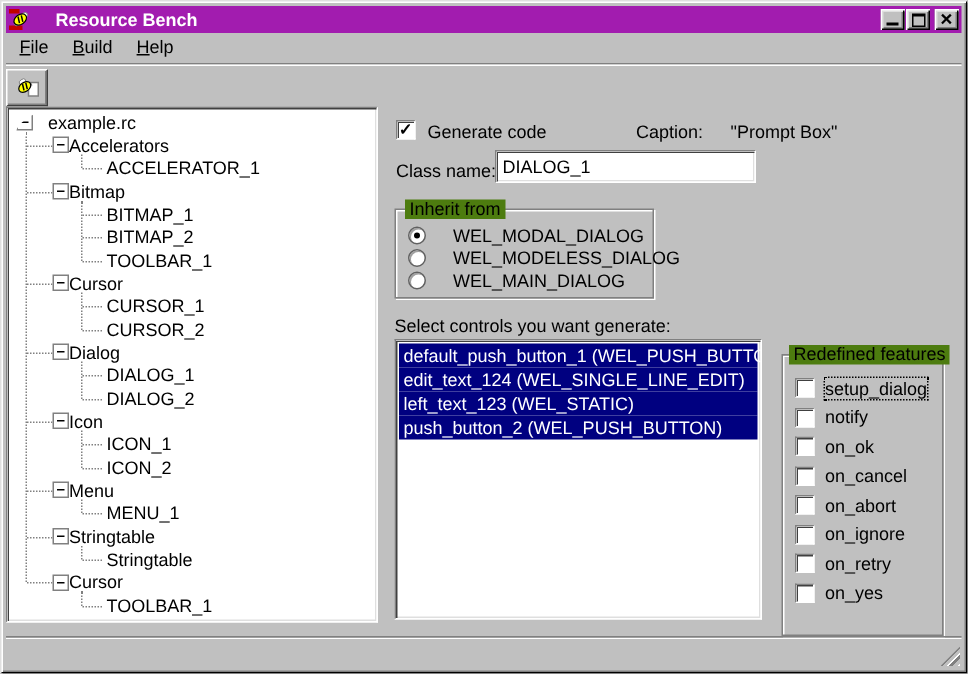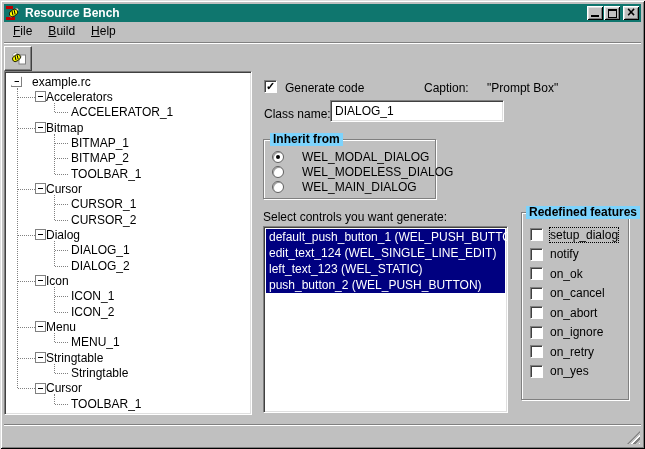--- a/index.html
+++ b/index.html
@@ -6,21 +6,21 @@
   html,body { margin:0; padding:0; background:#c0c0c0; }
   .window {
     position:relative; width:645px; height:449px; background:#c0c0c0;
     font-family:"Liberation Sans", sans-serif; font-size:12px; color:#000;
     box-shadow: inset 1px 1px 0 #dfdfdf, inset -1px -1px 0 #000,
                 inset 2px 2px 0 #fff,    inset -2px -2px 0 #808080;
     overflow:hidden;
   }
   
   .titlebar { position:absolute; left:4px; top:4px; width:637px; height:18px;
-    background:#0f766e; display:flex; align-items:center; padding:0 2px; }
+    background:#a21caf; display:flex; align-items:center; padding:0 2px;gap:12px; }
   .app-icon { width:15px; height:14px; flex:none; }
   .title-text { color:#fff; font-weight:bold; margin-left:4px; white-space:nowrap; }
   .win-btns { margin-left:auto; display:flex; }
   .wbtn { width:16px; height:14px; background:#c0c0c0; display:flex; align-items:center; justify-content:center;
     box-shadow: inset 1px 1px 0 #fff, inset -1px -1px 0 #000, inset 2px 2px 0 #dfdfdf, inset -2px -2px 0 #808080; }
   .wbtn + .wbtn { margin-left:1px; }
   .wbtn.close { margin-left:3px; }
   .g-min { width:8px; height:2px; background:#000; margin-top:6px; }
   .g-max { width:9px; height:9px; border:1px solid #000; border-top-width:2px; }
   .g-close::before { content:"\00d7"; font-size:14px; font-weight:bold; line-height:11px; }
@@ -62,37 +62,37 @@
     box-shadow: inset 1px 1px 0 #404040;
     display:flex; align-items:center; justify-content:center; }
   #cb-generate { left:264px; top:80px; }
   .cbox.checked::after { content:"\2713"; font-weight:bold; font-size:11px; margin-top:-1px; }
   .field { position:absolute; left:330px; top:100px; width:174px; height:22px; background:#fff;
     border:1px solid; border-color:#808080 #fff #fff #808080;
     box-shadow: inset 1px 1px 0 #404040, inset -1px -1px 0 #dfdfdf;
     padding:0 4px; font-family:"Liberation Sans", sans-serif; font-size:12px; color:#000; outline:none; }
   .groupbox { position:absolute; border:1px solid #808080;
     box-shadow: inset 1px 1px 0 #fff, 1px 1px 0 #fff; }
-  .gtitle { position:absolute; top:-7px; background:#7dd3fc; padding:0 3px; line-height:13px; white-space:nowrap;font-weight:bold; }
+  .gtitle { position:absolute; top:-7px; background:#4d7c0f; padding:0 3px; line-height:13px; white-space:nowrap; }
   #inherit-group { left:263px; top:139px; width:173px; height:60px; }
   #inherit-group .gtitle { left:6px; }
   #inherit-options { padding-top:9px; }
   .opt-row { display:flex; align-items:center; height:15px; margin-left:8px;gap:12px; }
   .radio { width:12px; height:12px; border-radius:50%; background:#fff; border:1px solid #606060;
     box-shadow: inset 1px 1px 0 #a0a0a0; position:relative; margin-right:6px; flex:none; }
   .radio.sel::after { content:""; position:absolute; left:3px; top:3px; width:4px; height:4px;
     border-radius:50%; background:#000; }
   #lbl-controls { left:263px; top:210px; }
   .listbox { position:absolute; left:263px; top:226px; width:245px; height:187px; background:#fff;
     border:1px solid; border-color:#808080 #fff #fff #808080;
     box-shadow: inset 1px 1px 0 #404040, inset -1px -1px 0 #dfdfdf;
     padding:2px 2px; overflow:hidden; }
   .litem { height:16px; line-height:16px; padding-left:3px; white-space:nowrap; }
   .litem.sel { background:#000080; color:#fff; }
-  #features-group { left:521px; top:212px; width:108px; height:188px; }
+  #features-group { left:521px; top:236px; width:108px; height:188px; }
   #features-group .gtitle { left:4px; }
   #features-items { padding-top:15px; }
   .feat-row { display:flex; align-items:center; height:13px; margin:0 0 6.5px 8px; }
   .fcb { width:13px; height:13px; background:#fff; border:1px solid; border-color:#808080 #fff #fff #808080;
     box-shadow: inset 1px 1px 0 #404040; margin-right:7px; flex:none; }
   .flabel { white-space:nowrap; }
   .flabel.focusring { outline:1px dotted #000; }
   
   .statusbar { position:absolute; left:4px; top:424px; width:637px; height:21px;
     border-top:1px solid #808080; box-shadow: inset 0 1px 0 #fff; }

